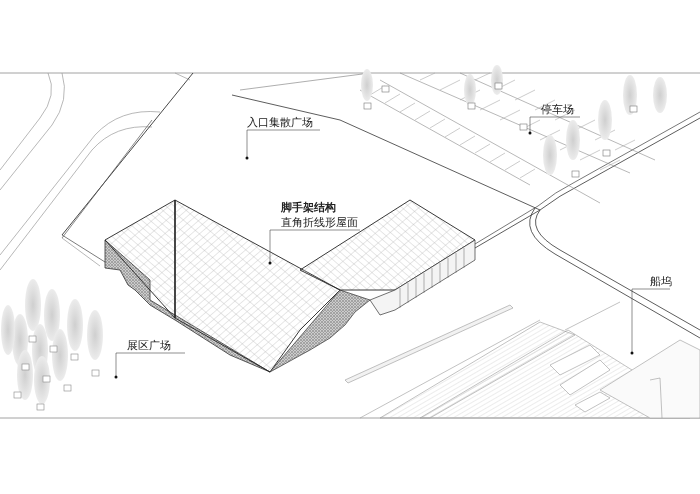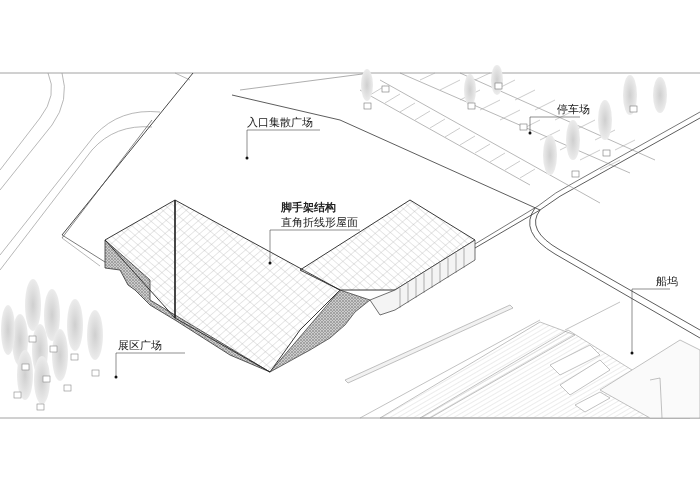--- a/index.html
+++ b/index.html
@@ -162,15 +162,15 @@
     <circle cx="270" cy="263" r="1.5"></circle>
     <circle cx="530" cy="133" r="1.5"></circle>
     <circle cx="632" cy="353" r="1.5"></circle>
     <circle cx="116" cy="377" r="1.5"></circle>
   </g>
 </svg>
 
 <div class="label" style="left:247px; top:116px;">入口集散广场</div>
 <div class="label label-multi" style="left:281px; top:200px;font-weight:bold;">脚手架结构</div>
 <div class="label label-multi" style="left:281px; top:215px;text-align:center;">直角折线形屋面</div>
-<div class="label" style="left:541px; top:103px;margin-left:16px;">停车场</div>
-<div class="label" style="left:650px; top:275px;margin-left:6px;">船坞</div>
-<div class="label" style="left:118px; top:339px;">展区广场</div>
+<div class="label" style="left:541px; top:103px;">停车场</div>
+<div class="label" style="left:650px; top:275px;">船坞</div>
+<div class="label" style="left:127px; top:339px;">展区广场</div>
 
 </body></html>

